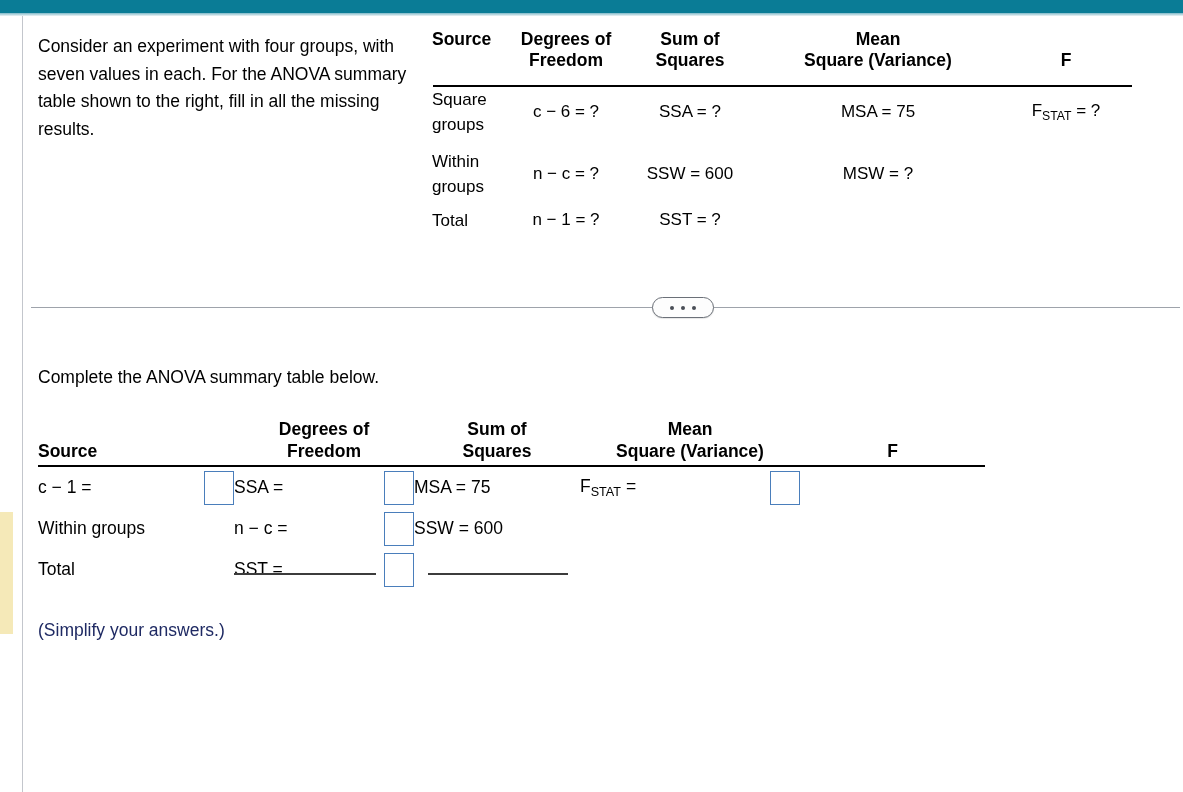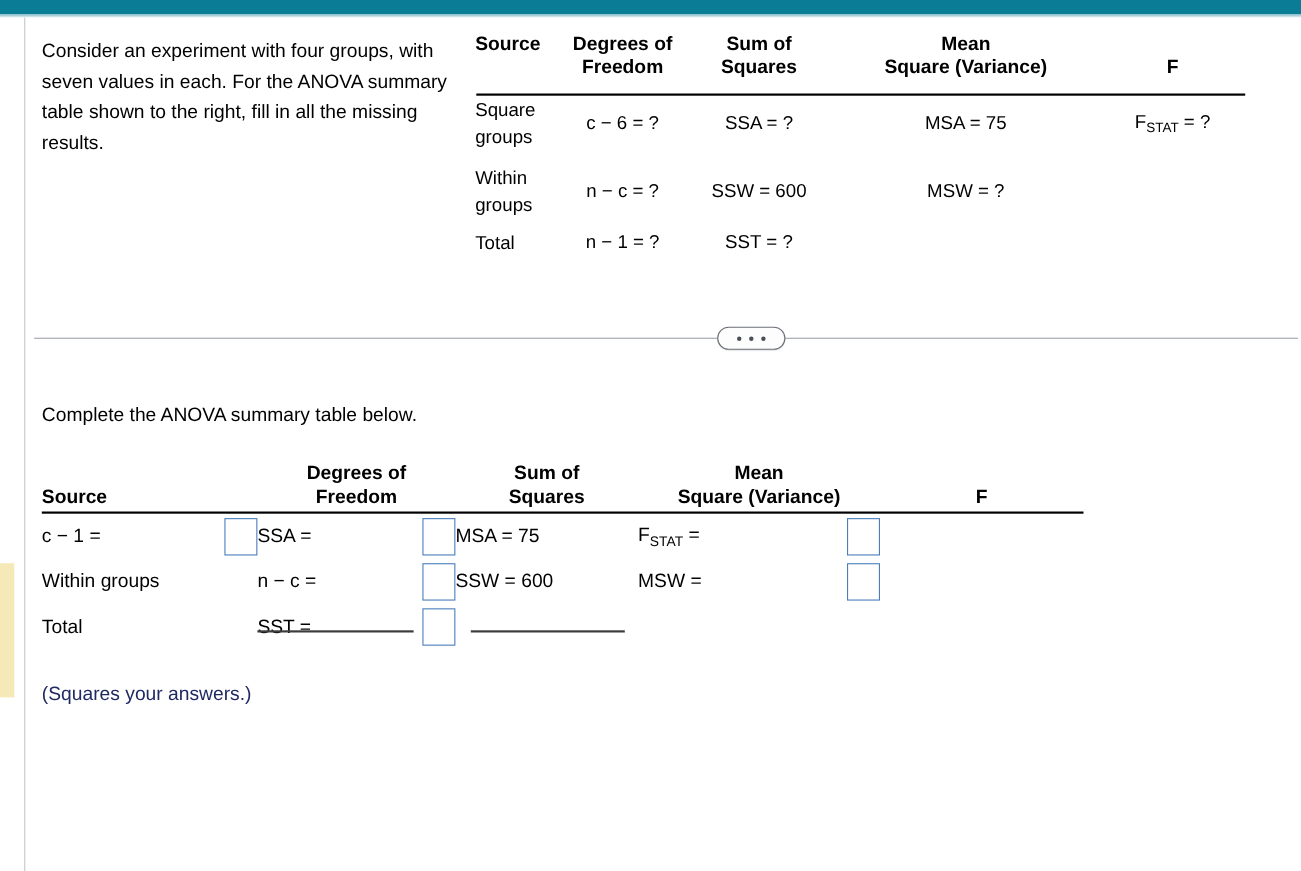--- a/index.html
+++ b/index.html
@@ -347,35 +347,31 @@
 
   <div class="tl-row">
     <div class="lbl">Within groups</div>
     <div class="cell">
       <span>n − c =</span>
       <span class="ansbox"></span>
     </div>
     <div class="cell">
       <span>SSW = 600</span>
     </div>
-    <div class="cell">
-      <span>MSW =</span>
-      <span class="ansbox"></span>
-    </div>
     <div class="cell"></div>
   </div>
 
   <div class="tl-row">
     <div class="lbl">Total</div>
     <div class="cell">
       <span>SST =</span>
       <span class="ansbox"></span>
     </div>
     <div class="cell"></div>
     <div class="cell"></div>
   </div>
 
 </div>
 
 <div class="subrule dof"></div>
 <div class="subrule sos"></div>
 
-<div class="simplify">(Squares your answers.)</div>
+<div class="simplify">(Simplify your answers.)</div>
 
 </body></html>

